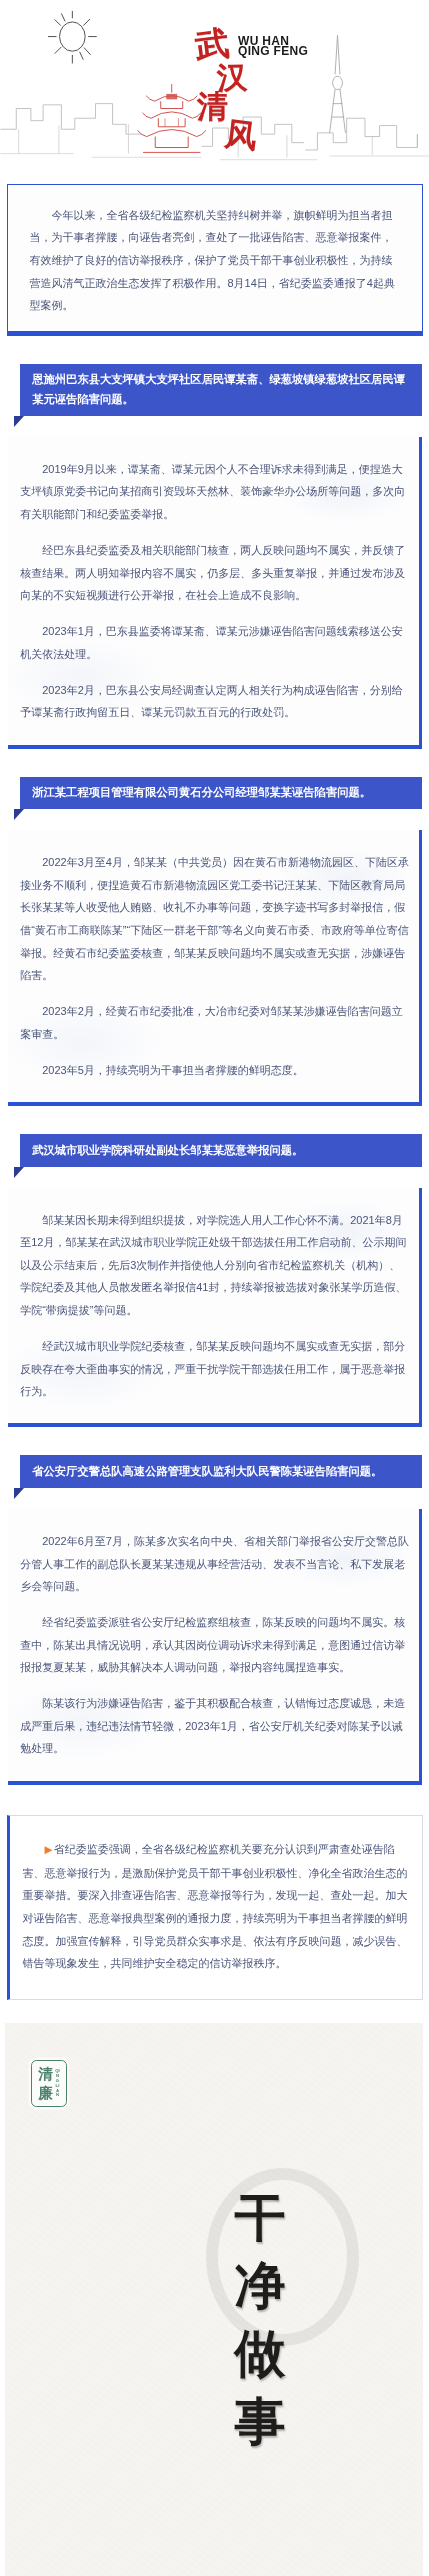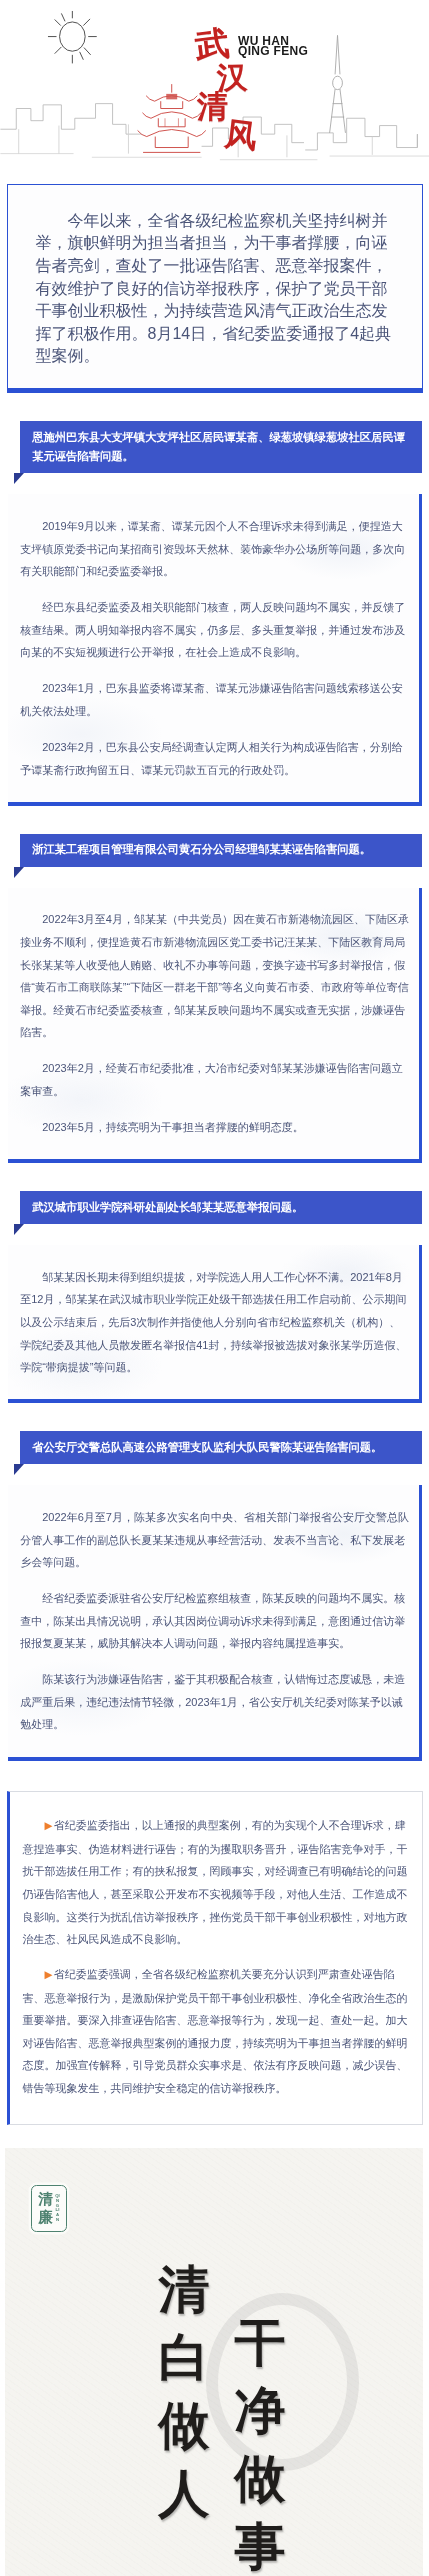--- a/index.html
+++ b/index.html
@@ -21,21 +21,21 @@
   .brand-char{position:absolute;font-family:"DejaVu Serif",serif;font-weight:700;color:var(--brand-red);text-shadow:0 0.6px 0 rgba(150,20,20,.25);}
   .bc0{left:195px;top:22px;font-size:34px;transform:rotate(-7deg);}
   .bc1{left:217px;top:58px;font-size:30.5px;transform:rotate(-2deg);}
   .bc2{left:197px;top:86px;font-size:31px;}
   .bc3{left:225px;top:114px;font-size:32px;transform:rotate(7deg);}
   .brand-en{position:absolute;left:238px;top:36px;font-size:12px;font-weight:bold;color:#1b1b1b;line-height:10.4px;letter-spacing:0.3px;}
 
   
   .intro{margin:6.1px 7.3px 0 7.3px;border:1.2px solid var(--bar);border-bottom:5.5px solid var(--bar);
     background:#fdfdfe;padding:9.8px 12.2px 4.9px 12.2px;}
-  .intro p{margin:15px;padding:0;font-size:16px;line-height:22.6px;text-indent:2em;color:var(--ink);}
+  .intro p{margin:9px;padding:0;font-size:11px;line-height:22.6px;text-indent:2em;color:var(--ink);}
 
   
   .sec-head{position:relative;margin:28px 8px 0 8px;padding-left:12px;}
   .sec-band{background:var(--banner);color:#fff;font-weight:bold;font-size:11.3px;line-height:19.5px;padding:6.7px 12.2px;}
   .sec-head::after{content:"";position:absolute;left:6.1px;bottom:-11px;width:0;height:0;
     border-top:11px solid var(--tail);border-right:10.4px solid transparent;}
   .sec-body{position:relative;margin:21px 8px 0 8px;
     border-right:3.1px solid var(--bar);border-bottom:4.9px solid var(--bar);
     padding:7.3px 8.5px 7.3px 12.2px;
     background:
@@ -157,41 +157,40 @@
     <p>2022年3月至4月，邹某某（中共党员）因在黄石市新港物流园区、下陆区承接业务不顺利，便捏造黄石市新港物流园区党工委书记汪某某、下陆区教育局局长张某某等人收受他人贿赂、收礼不办事等问题，变换字迹书写多封举报信，假借“黄石市工商联陈某”“下陆区一群老干部”等名义向黄石市委、市政府等单位寄信举报。经黄石市纪委监委核查，邹某某反映问题均不属实或查无实据，涉嫌诬告陷害。</p>
     <p>2023年2月，经黄石市纪委批准，大冶市纪委对邹某某涉嫌诬告陷害问题立案审查。</p>
     <p>2023年5月，持续亮明为干事担当者撑腰的鲜明态度。</p>
   </div>
 
   <div class="sec-head">
     <div class="sec-band">武汉城市职业学院科研处副处长邹某某恶意举报问题。</div>
   </div>
   <div class="sec-body">
     <p>邹某某因长期未得到组织提拔，对学院选人用人工作心怀不满。2021年8月至12月，邹某某在武汉城市职业学院正处级干部选拔任用工作启动前、公示期间以及公示结束后，先后3次制作并指使他人分别向省市纪检监察机关（机构）、学院纪委及其他人员散发匿名举报信41封，持续举报被选拔对象张某学历造假、学院“带病提拔”等问题。</p>
+    <p>经武汉城市职业学院纪委核查，邹某某反映问题均不属实或查无实据，部分反映存在夸大歪曲事实的情况，严重干扰学院干部选拔任用工作，属于恶意举报行为。</p>
   </div>
 
   <div class="sec-head">
     <div class="sec-band">省公安厅交警总队高速公路管理支队监利大队民警陈某诬告陷害问题。</div>
   </div>
   <div class="sec-body">
     <p>2022年6月至7月，陈某多次实名向中央、省相关部门举报省公安厅交警总队分管人事工作的副总队长夏某某违规从事经营活动、发表不当言论、私下发展老乡会等问题。</p>
     <p>经省纪委监委派驻省公安厅纪检监察组核查，陈某反映的问题均不属实。核查中，陈某出具情况说明，承认其因岗位调动诉求未得到满足，意图通过信访举报报复夏某某，威胁其解决本人调动问题，举报内容纯属捏造事实。</p>
     <p>陈某该行为涉嫌诬告陷害，鉴于其积极配合核查，认错悔过态度诚恳，未造成严重后果，违纪违法情节轻微，2023年1月，省公安厅机关纪委对陈某予以诫勉处理。</p>
   </div>
 
   <div class="commentary">
-    <p><span class="arrow">▶</span><span>省纪委监委指出，以上通报的典型案例，有的为实现个人不合理诉求，肆意捏造事实、伪造材料进行诬告；有的为攫取职务晋升，诬告陷害竞争对手，干扰干部选拔任用工作；有的挟私报复，罔顾事实，对经调查已有明确结论的问题仍诬告陷害他人，甚至采取公开发布不实视频等手段，对他人生活、工作造成不良影响。这类行为扰乱信访举报秩序，挫伤党员干部干事创业积极性，对地方政治生态、社风民风造成不良影响。</span></p>
     <p><span class="arrow">▶</span><span>省纪委监委强调，全省各级纪检监察机关要充分认识到严肃查处诬告陷害、恶意举报行为，是激励保护党员干部干事创业积极性、净化全省政治生态的重要举措。要深入排查诬告陷害、恶意举报等行为，发现一起、查处一起。加大对诬告陷害、恶意举报典型案例的通报力度，持续亮明为干事担当者撑腰的鲜明态度。加强宣传解释，引导党员群众实事求是、依法有序反映问题，减少误告、错告等现象发生，共同维护安全稳定的信访举报秩序。</span></p>
   </div>
 
   <div class="poster">
     <div class="seal">
       <div class="seal-cn">清廉</div>
       <div class="seal-en">QINGLIAN</div>
     </div>
     <div class="enso"></div>
     <div class="vcol col-right">干净做事</div>
-    <div class="vcol col-left">清白做人</div>
 
   </div>
 
 </div>
 
 
 </body></html>

